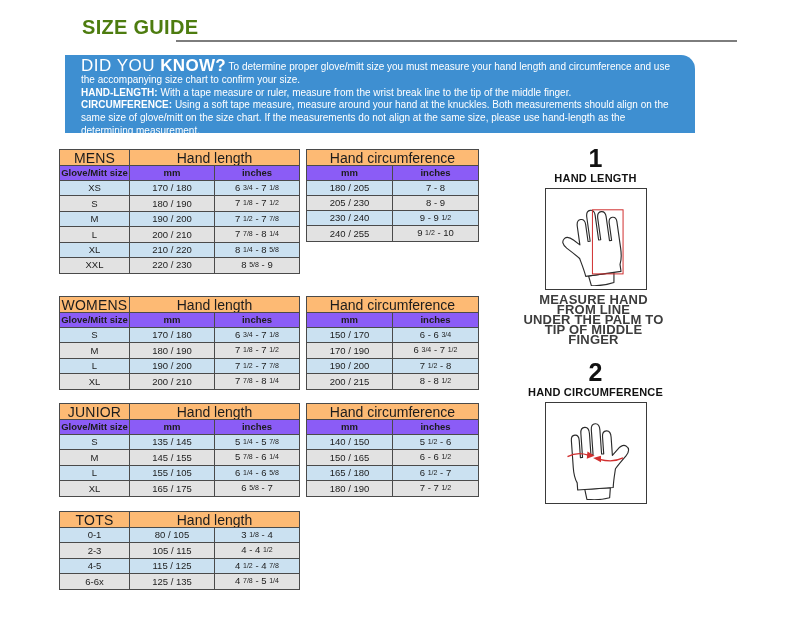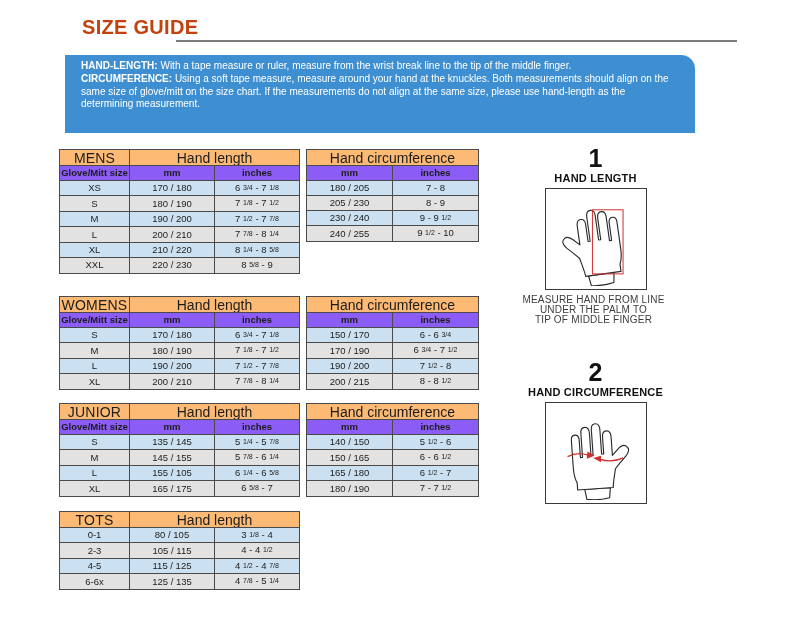--- a/index.html
+++ b/index.html
@@ -1,21 +1,21 @@
 <!DOCTYPE html>
 <html><head>
 <meta charset="utf-8">
 <style>
   html,body{margin:0;padding:0;background:#fff;}
   .page{position:relative;width:797px;height:635px;background:#fff;overflow:hidden;
         font-family:"Liberation Sans",sans-serif;color:#1a1a1a;}
 
   
   .page-title{position:absolute;left:82px;top:16px;margin:0;font-size:20px;font-weight:bold;
-              letter-spacing:0.3px;color:#c2410c;}
+              letter-spacing:0.3px;color:#4d7c0f;}
   .title-rule{position:absolute;left:176px;top:40px;width:561px;height:2px;background:#7d7d7d;}
 
   
   .banner{position:absolute;left:65px;top:55px;width:630px;height:78px;box-sizing:border-box;
           background:#3e8fd1;color:#fff;border-radius:0 14px 0 0;padding:5px 16px 6px 16px;}
   .banner p{margin:0;font-size:10px;line-height:12.8px;}
   .banner .du{font-size:17px;font-weight:normal;letter-spacing:0.5px;vertical-align:-1px;}
   .banner .kn{font-size:17px;font-weight:bold;letter-spacing:0.3px;vertical-align:-1px;}
   .banner b{font-weight:bold;}
 
@@ -32,35 +32,36 @@
   tbody tr:nth-of-type(odd) td{background:#cbe1f1;}
   tbody tr:nth-of-type(even) td{background:#e2e2e2;}
   .fr{font-size:0.74em;vertical-align:0.08em;letter-spacing:0;}
 
   
   .diagram{position:absolute;left:519px;width:153px;text-align:center;}
   .dnum{font-size:25px;font-weight:bold;line-height:24px;margin:0;color:#111;}
   .dtitle{font-size:11px;font-weight:bold;letter-spacing:0.2px;margin:2px 0 0 0;color:#111;}
   .dbox{width:100px;height:100px;border:1.5px solid #3a3a3a;margin:4px auto 0 auto;
         display:flex;align-items:center;justify-content:center;background:#fff;}
-  .dcap{margin:5px 4px 0 0;font-size:10px;font-weight:normal;line-height:10px;
+  .dcap{margin:5px 4px 0 0;font-size:13px;font-weight:bold;line-height:10px;
         letter-spacing:0.2px;color:#3d3d3d;}
   .hand{stroke:#2b2b2b;stroke-width:1.6;fill:#fff;stroke-linejoin:round;stroke-linecap:round;}
   .red{stroke:#d12f2f;fill:none;}
   .redfill{fill:#d12f2f;stroke:none;}
 </style>
 </head>
 <body>
 
 <div class="page">
 
   <h1 class="page-title">SIZE GUIDE</h1>
   <div class="title-rule"></div>
 
   <div class="banner">
+    <p><span class="du">DID YOU </span><span class="kn">KNOW?</span> <span>To determine proper glove/mitt size you must measure your hand length and circumference and use the accompanying size chart to confirm your size.</span></p>
     <p><b>HAND-LENGTH:</b> <span>With a tape measure or ruler, measure from the wrist break line to the tip of the middle finger.</span></p>
     <p><b>CIRCUMFERENCE:</b> <span>Using a soft tape measure, measure around your hand at the knuckles. Both measurements should align on the same size of glove/mitt on the size chart. If the measurements do not align at the same size, please use hand-length as the determining measurement.</span></p>
   </div>
 
   <div class="tblgroup" style="top:149px">
     <table class="t">
       <colgroup>
           <col style="width:70px">
           <col style="width:85px">
           <col style="width:85px">

